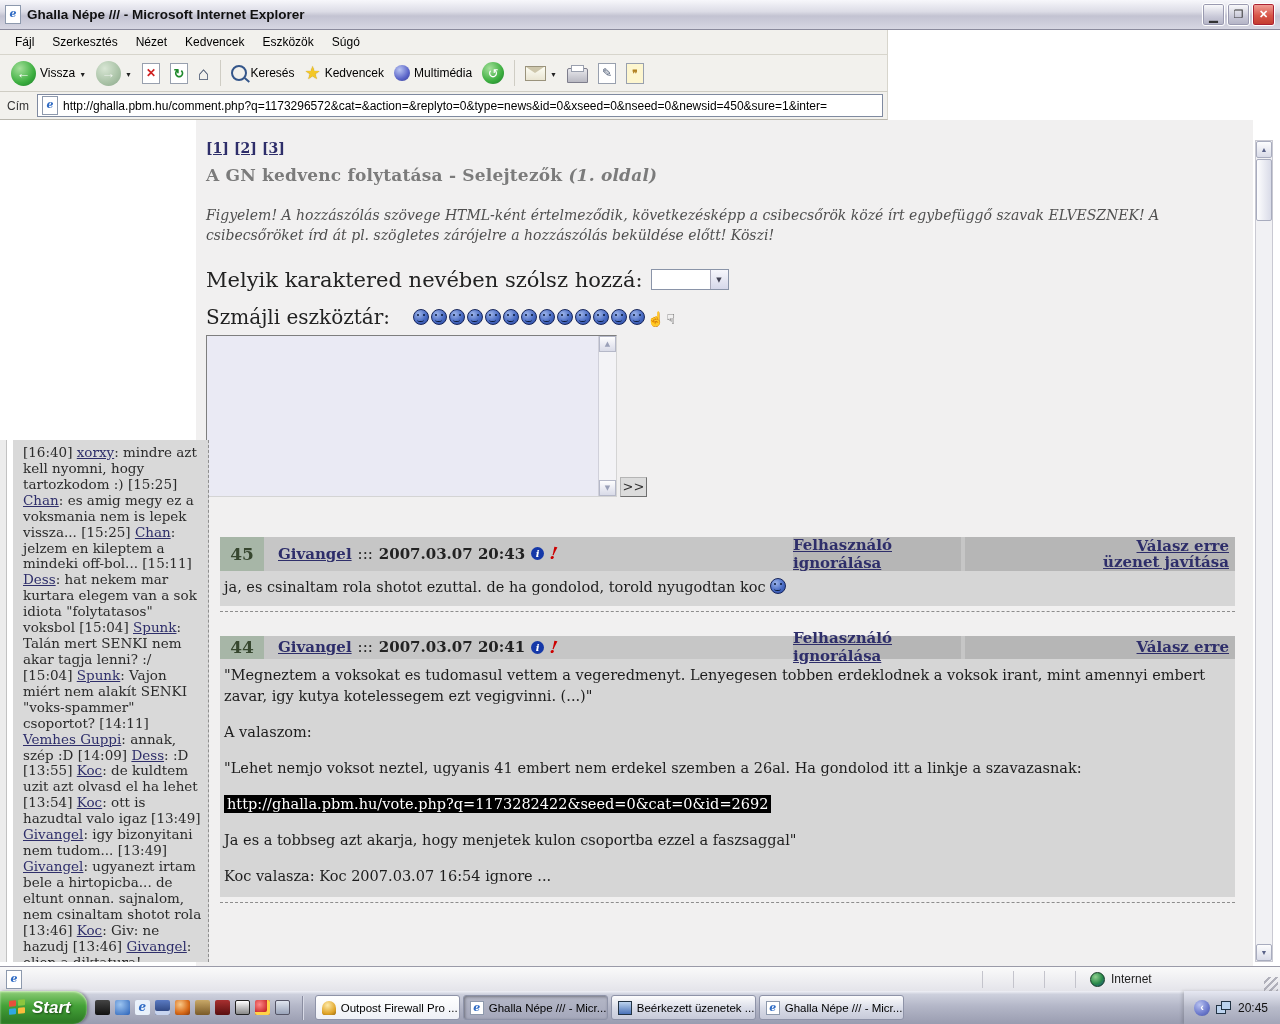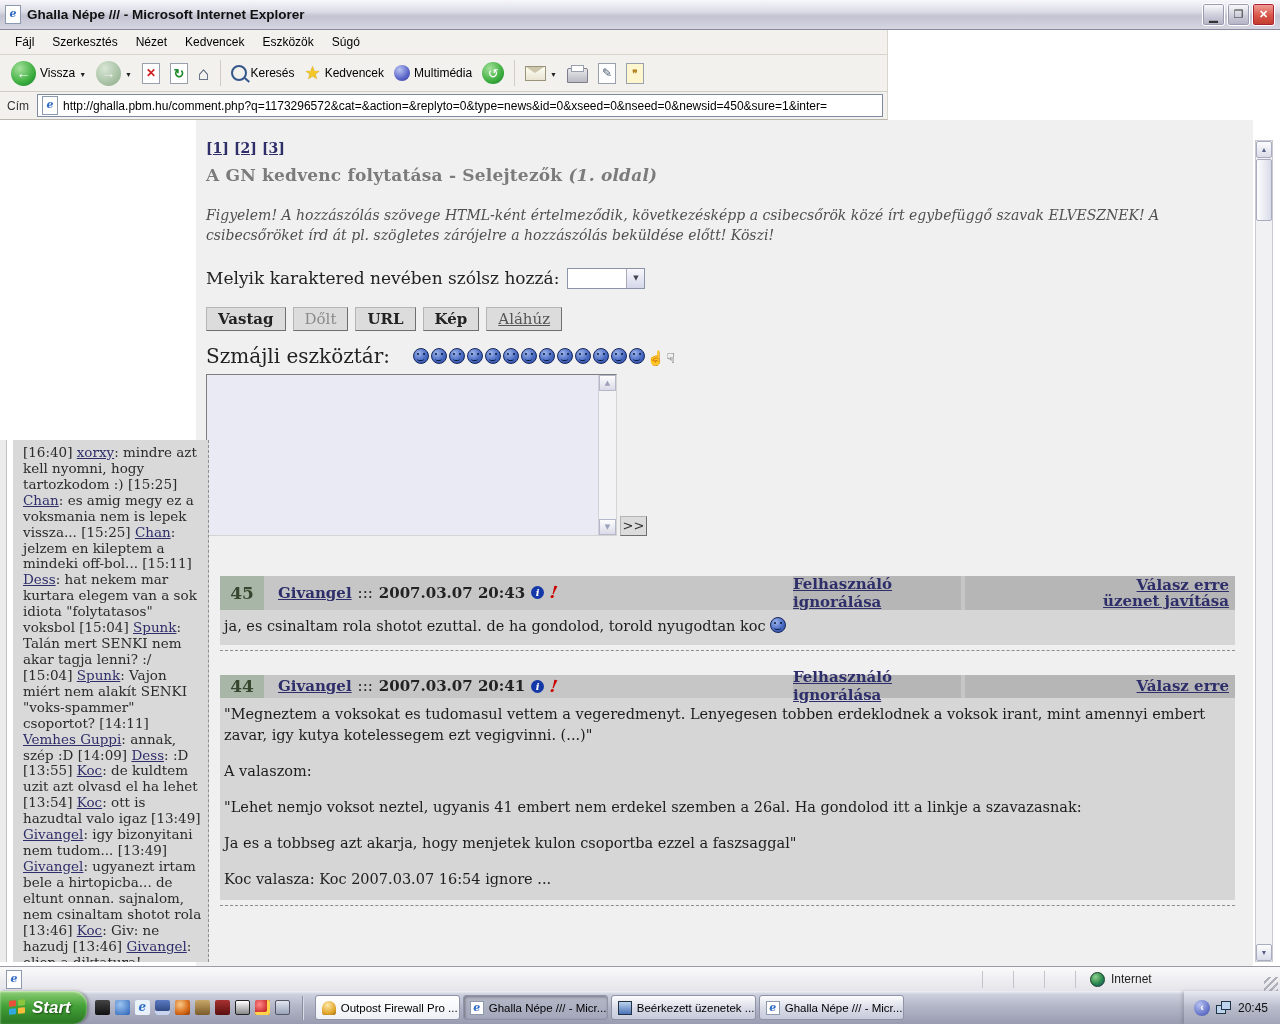--- a/index.html
+++ b/index.html
@@ -60,21 +60,21 @@
   .addr-label{font-size:12px;color:#333;padding:0 3px;}
   .addr-input{flex:1;height:21px;background:#fff;border:1px solid #7f8aa0;display:flex;align-items:center;
     gap:5px;padding:0 4px;font-size:12px;color:#000;white-space:nowrap;overflow:hidden;}
   
   .main{left:196px;top:120px;width:1057px;height:846px;background:#f1f0f0;box-sizing:border-box;
     padding:18px 0 0 10px;overflow:hidden;font-family:"DejaVu Serif",serif;color:#222;}
   .pagination a{color:#2e2e6a;font-weight:bold;font-size:14px;text-decoration:underline;margin-right:5px;}
   h1.page-title{margin:8px 0 0 0;font-size:17px;color:#7b7b7b;font-weight:bold;letter-spacing:.2px;}
   h1 .suffix{font-style:italic;}
   .notice{margin-top:20px;width:1035px;font-style:italic;font-size:14px;color:#4f4f4f;line-height:1.45;}
-  .char-row{margin-top:22px;font-size:17px;color:#222;display:flex;gap:8px;}
+  .char-row{margin-top:22px;font-size:21px;color:#222;display:flex;align-items:center;gap:8px;}
   .select{width:78px;height:21px;background:#fff;border:1px solid #8a94a8;display:flex;box-sizing:border-box;}
   .select .sel-val{flex:1;}
   .sel-btn{width:17px;height:100%;background:linear-gradient(#f7f7fc,#d6d8ea);border-left:1px solid #aab;
     display:flex;align-items:center;justify-content:center;}
   .sel-btn::before{content:"▼";font-size:7px;color:#445;}
   .fmt-row{margin-top:18px;display:flex;gap:7px;}
   .fmt-btn{background:#dcdcdc;border:1px solid;border-color:#b5b5b5 #6f6f6f #6f6f6f #b5b5b5;
     padding:2px 11px;font-family:"DejaVu Serif",serif;font-size:15px;color:#333;}
   .fmt-bold{font-weight:bold;color:#222;}
   .fmt-dim{color:#8a8a8a;}
@@ -296,28 +296,20 @@
   <div class="notice">Figyelem! A hozzászólás szövege HTML-ként értelmeződik, következésképp a csibecsőrök közé írt egybefüggő szavak ELVESZNEK! A csibecsőröket írd át pl. szögletes zárójelre a hozzászólás beküldése előtt! Köszi!</div>
 
   <div class="char-row">
     <span>Melyik karaktered nevében szólsz hozzá:</span>
     <span class="select">
       <span class="sel-val"></span>
       <span class="sel-btn"></span>
     </span>
   </div>
 
-  <div class="fmt-row">
-
-  <button class="fmt-btn fmt-bold">Vastag</button>
-      <button class="fmt-btn fmt-dim">Dőlt</button>
-      <button class="fmt-btn fmt-bold">URL</button>
-      <button class="fmt-btn fmt-bold">Kép</button>
-      <button class="fmt-btn fmt-underline">Aláhúz</button>
-    </div>
 
   <div class="smiley-row">
     <span class="lbl">Szmájli eszköztár:</span>
     <span style="display:flex;align-items:center;gap:2px;">
 
     <span class="smiley face"></span>
         <span class="smiley face"></span>
         <span class="smiley face"></span>
         <span class="smiley face"></span>
         <span class="smiley face"></span>
@@ -387,20 +379,21 @@
         </span>
         <span class="post-links-cell">
           <a href="#">Válasz erre</a>
         </span>
       </div>
       <div class="post-body">
 
           <p><span>"Megneztem a voksokat es tudomasul vettem a vegeredmenyt. Lenyegesen tobben erdeklodnek a voksok irant, mint amennyi embert zavar, igy kutya kotelessegem ezt vegigvinni. (...)"</span></p>
           <p><span>A valaszom:</span></p>
           <p><span>"Lehet nemjo voksot neztel, ugyanis 41 embert nem erdekel szemben a 26al. Ha gondolod itt a linkje a szavazasnak:</span></p>
+          <p><span class="hl">http://ghalla.pbm.hu/vote.php?q=1173282422&amp;seed=0&amp;cat=0&amp;id=2692</span></p>
           <p><span>Ja es a tobbseg azt akarja, hogy menjetek kulon csoportba ezzel a faszsaggal"</span></p>
           <p><span>Koc valasza: Koc 2007.03.07 16:54 ignore ...</span></p>
         </div>
     </div>
 
   </div>
 </div>
 
 <div class="abs gutter"></div>
 <div class="abs sidebar">

